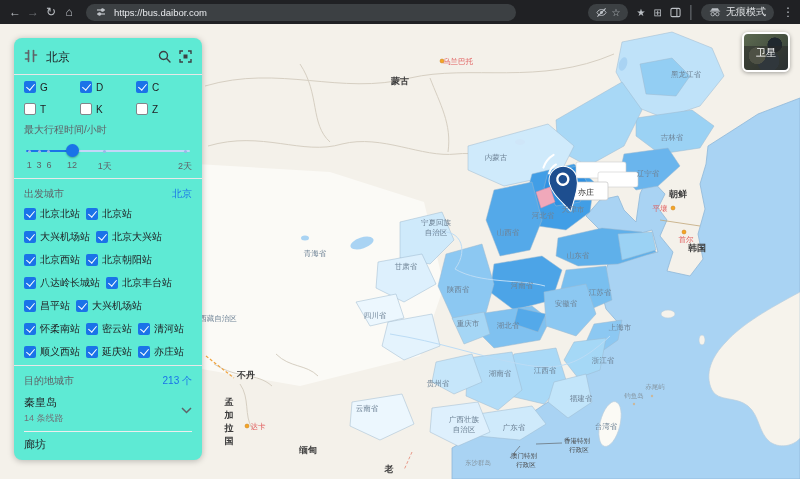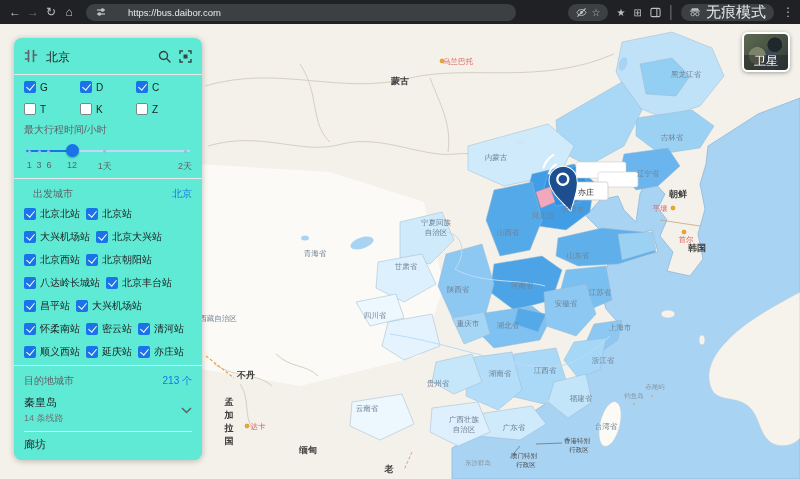--- a/index.html
+++ b/index.html
@@ -3,47 +3,47 @@
 <meta charset="utf-8">
 <style>
   * { margin:0; padding:0; box-sizing:border-box; }
   html,body { width:800px; height:479px; overflow:hidden; font-family:"Liberation Sans",sans-serif; }
   #stage { position:relative; width:800px; height:479px; background:#f4f1ea; overflow:hidden; }
 
   
   #topbar { position:absolute; top:0; left:0; width:800px; height:24px; background:#202124; display:flex; align-items:center; z-index:50; }
   .nav-ic { color:#bdc1c6; font-size:12px; width:18px; text-align:center; line-height:24px; cursor:pointer; }
   .nav-ic.dim { color:#6e7175; }
-  #urlbar { display:flex; align-items:center; gap:22px; background:#3c4043; border-radius:9px; height:17px; margin-left:8px; padding:0 10px; width:430px; }
+  #urlbar { display:flex; align-items:center; gap:8px; background:#3c4043; border-radius:9px; height:17px; margin-left:8px; padding:0 10px; width:430px; }
   #urlbar .url-text { color:#e8eaed; font-size:9.5px; white-space:nowrap; }
   #topbar-right { margin-left:auto; display:flex; align-items:center; gap:8px; padding-right:8px; }
   .pill { display:flex; align-items:center; gap:5px; background:#3c4043; border-radius:9px; height:17px; padding:0 8px; }
-  .pill .lbl { color:#e8eaed; font-size:15px; white-space:nowrap; }
+  .pill .lbl { color:#e8eaed; font-size:10px; white-space:nowrap; }
   .mini-ic svg { display:block; }
 
   
   #map { position:absolute; top:24px; left:0; width:800px; height:455px; }
   #map svg { display:block; }
   text.prov { fill:#6e8396; font-size:7.5px; }
   text.country { fill:#3d3d3d; font-size:9px; font-weight:bold; }
   text.red { fill:#e05b5b; font-size:7.5px; }
   text.tiny { fill:#84949f; font-size:6.5px; }
   text.dark-tiny { fill:#4a4a4a; font-size:6.5px; }
   text.cardtext { fill:#333; font-size:8px; }
 
   
   #sat-toggle { position:absolute; top:8px; right:10px; width:48px; height:40px; border-radius:6px; border:2px solid #fff;
      box-shadow:0 1px 4px rgba(0,0,0,.35); overflow:hidden; cursor:pointer; z-index:40;
      background:
        radial-gradient(circle at 70% 30%, #20282e 0 18%, transparent 19%),
        radial-gradient(circle at 30% 60%, #7c8468 0 22%, transparent 23%),
        radial-gradient(circle at 55% 75%, #3a4a54 0 30%, transparent 31%),
        linear-gradient(135deg,#5d6a52,#45503f 55%,#2e3a42); }
-  #sat-toggle .sat-label { position:absolute; bottom:0; left:0; right:0; height:15px; background:rgba(40,40,40,.55);
-     color:#fff; font-size:12px; text-align:center; line-height:13px; }
+  #sat-toggle .sat-label { position:absolute; bottom:0; left:0; right:0; height:24px; background:rgba(40,40,40,.55);
+     color:#fff; font-size:10px; text-align:center; line-height:13px; }
 
   
   #attrib { position:absolute; left:4px; bottom:2px; display:flex; align-items:flex-end; gap:5px; z-index:35; }
   #attrib .logo { font-size:11px; font-weight:bold; font-style:italic; text-shadow:0 0 2px #fff; letter-spacing:-1px; }
   #attrib .att-txt { font-size:6.5px; color:#6b6b6b; text-shadow:0 0 2px #fff; padding-bottom:1px; }
 
   
   #panel { position:absolute; top:38px; left:14px; width:188px; height:422px; background:#5eead4; border-radius:8px;
      box-shadow:0 1px 6px rgba(0,0,0,.25); z-index:45; padding:8px 10px; overflow:hidden; font-size:10px; color:#202124; }
   .p-header { display:flex; align-items:center; height:22px; gap:8px; }
@@ -385,21 +385,21 @@
         <span style="left: 2%;">1</span>
         <span style="left: 8%;">3</span>
         <span style="left: 14%;">6</span>
         <span style="left: 28%;">12</span>
         <span style="left: 48%;">1天</span>
         <span style="left: 97%;">2天</span>
       </div>
     <div class="divider"></div>
 
     <div class="row-between">
-      <span class="sec-label" style="margin:9px">出发城市</span>
+      <span class="sec-label" style="margin:0">出发城市</span>
       <span class="link-blue">北京</span>
     </div>
     <div id="stations">
         <div class="chk-item">
           <span class="box on"></span>
           <span class="label">北京北站</span>
         </div>
         <div class="chk-item">
           <span class="box on"></span>
           <span class="label">北京站</span>

